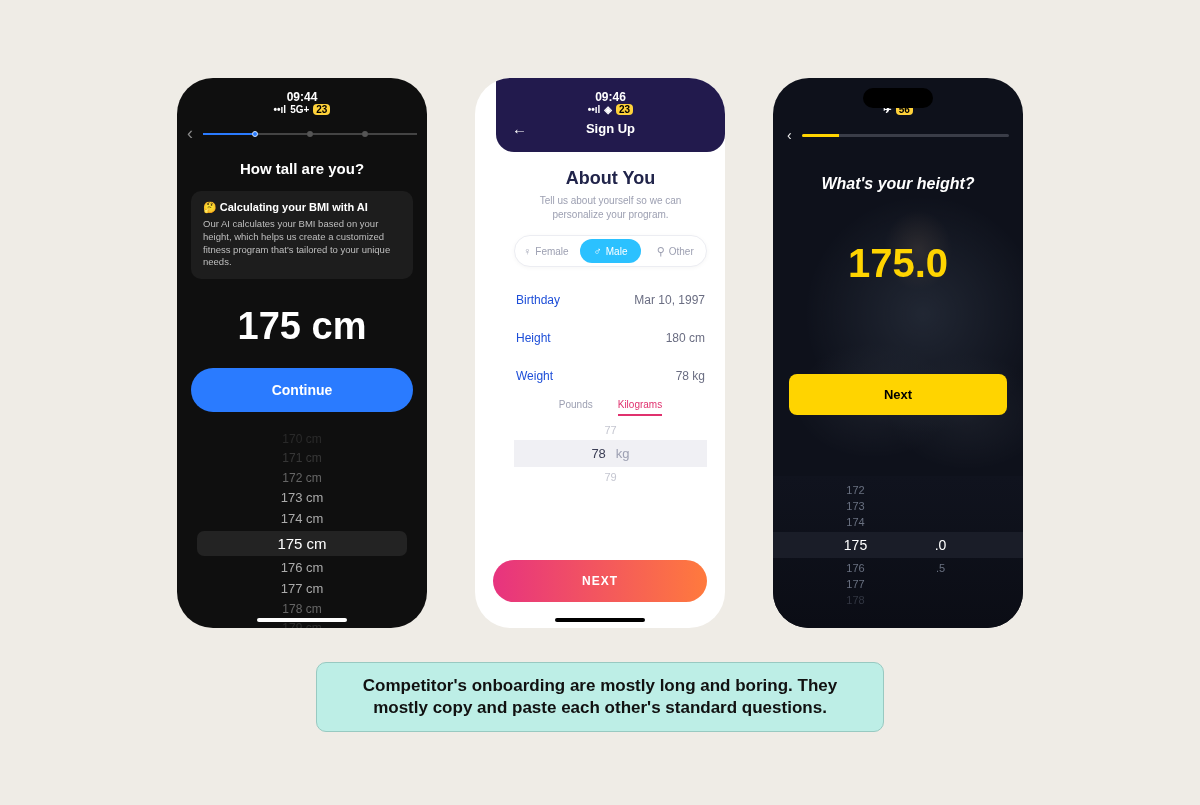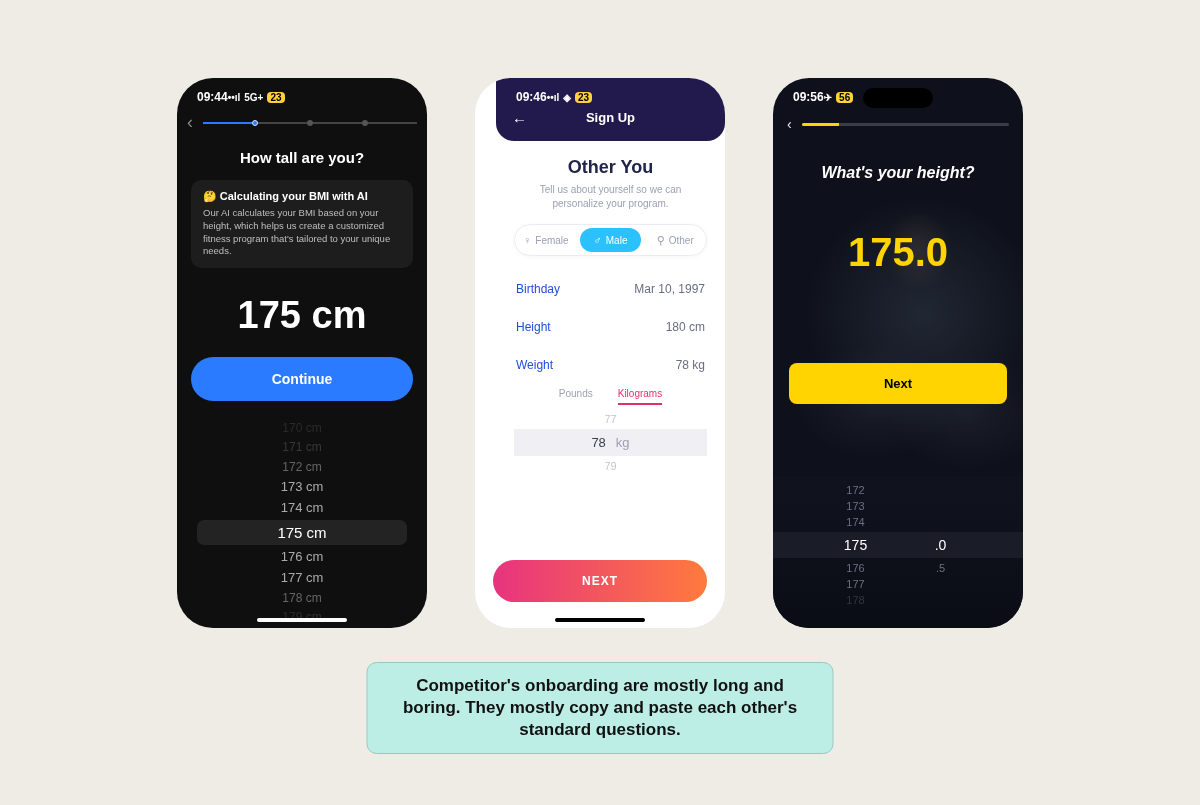--- a/index.html
+++ b/index.html
@@ -31,24 +31,26 @@
   position: relative;
   display: flex;
   flex-direction: column;
 }
 
 
 .p1 { background: #0f0f0f; color: #fff; }
 
 .statusbar {
   display: flex;
+  justify-content: space-between;
   align-items: center;
   padding: 12px 20px 4px 20px;
   font-size: 12px;
   font-weight: 600;
+  flex-direction: column;
 }
 .statusbar .right { display: flex; align-items: center; gap: 4px; font-size: 10px; }
 .battery { background: #ffd23a; color: #000; border-radius: 4px; padding: 0 3px; font-weight: 700; }
 
 .p1 .progressbar {
   display: flex;
   align-items: center;
   gap: 10px;
   padding: 4px 10px 10px 10px;
 }
@@ -168,21 +170,21 @@
 }
 .picker3 .row { display: flex; justify-content: space-around; padding: 2px 40px; font-size: 11px; color: #697080; }
 .picker3 .row.sel { background: #1a1d28; color: #fff; font-size: 14px; margin: 2px 0; padding: 5px 40px; }
 .picker3 .row .c { width: 50%; text-align: center; }
 
 
 .caption {
   position: absolute;
   left: 50%; transform: translateX(-50%);
   top: 662px;
-  width: 467px;
+  width: 568px;
   background: #bdeee6;
   border: 1px solid #98c9c1;
   border-radius: 10px;
   padding: 12px 24px;
   text-align: center;
   font-size: 17px;
   font-weight: 700;
   color: #111;
   line-height: 1.3;
 }
@@ -243,21 +245,21 @@
           <span>••ıl</span>
           <span>◈</span>
           <span class="battery">23</span>
         </span>
       </div>
       <div class="titlebar">
         <span class="back-arrow">←</span>
         <span class="title">Sign Up</span>
       </div>
     </div>
-    <h2>Other You</h2>
+    <h2>About You</h2>
     <div class="subtitle">Tell us about yourself so we can personalize your program.</div>
     <div class="gender">
       <div class="gbtn">
           <span class="gsym">♀</span>
           <span>Female</span>
         </div>
       <div class="gbtn active">
           <span class="gsym">♂</span>
           <span>Male</span>
         </div>

